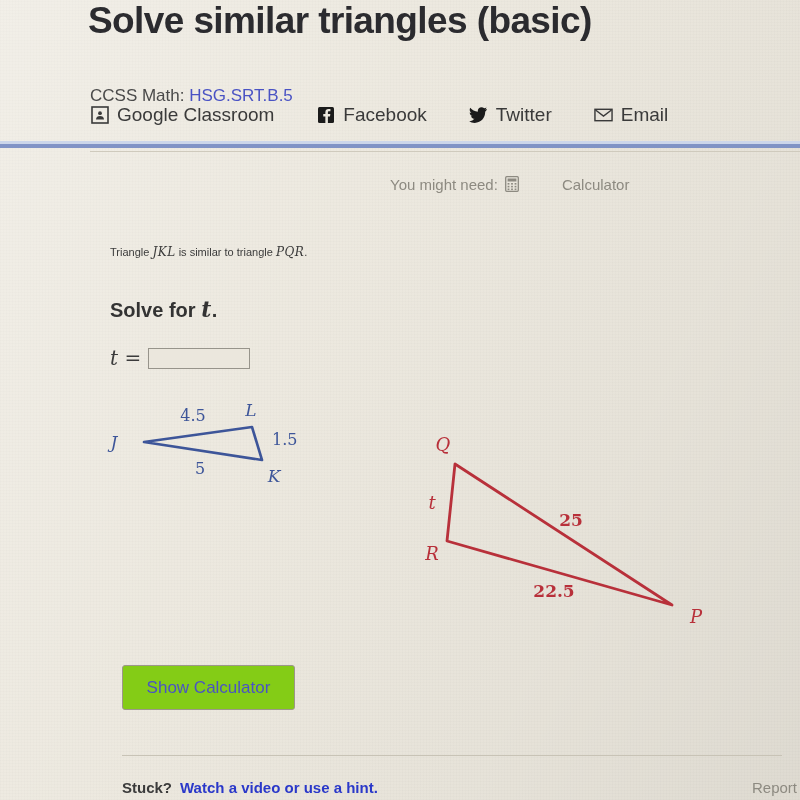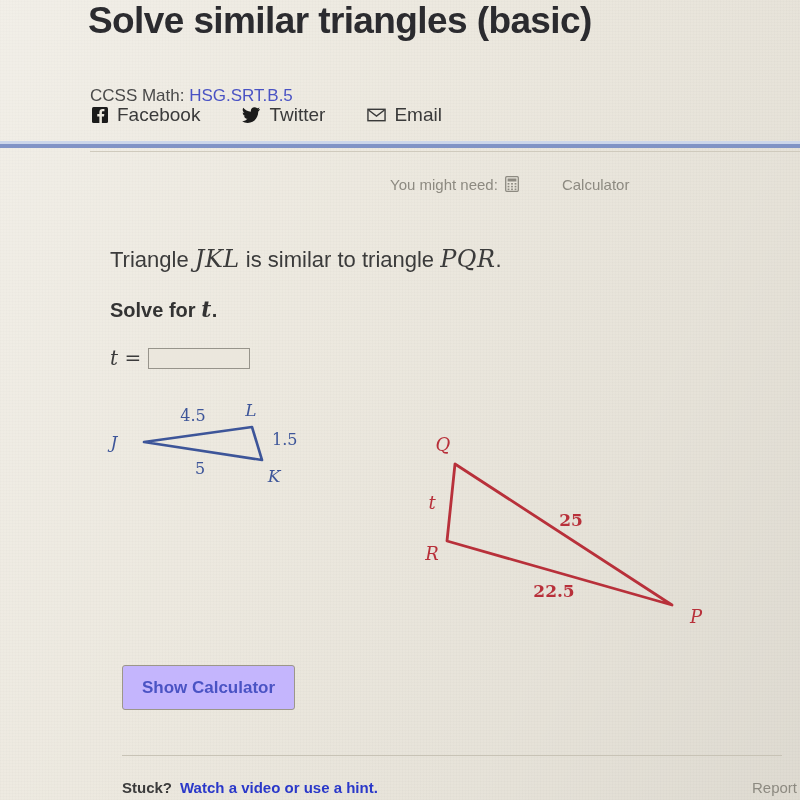--- a/index.html
+++ b/index.html
@@ -129,21 +129,21 @@
   .calc-ico {
     width: 14px; height: 16px;
     display: inline-flex; align-items: center; justify-content: center;
   }
 
   
   #problem-statement {
     position: absolute;
     left: 110px;
     top: 245px;
-    font-size: 22px;
+    font-size: 11px;
     color: #3b3b3b;
     white-space: nowrap;
   }
   #solve-for {
     position: absolute;
     left: 110px;
     top: 297px;
     font-size: 20px;
     font-weight: bold;
     color: #333;
@@ -219,25 +219,25 @@
 
   
   #show-calculator-button {
     position: absolute;
     left: 122px;
     top: 665px;
     width: 173px;
     height: 45px;
     border: 1px solid #9c9789;
     border-radius: 3px;
-    background: #c4b5fd;
+    background: #84cc16;
     color: #4a53c4;
     font-family: "Liberation Sans", sans-serif;
     font-size: 17px;
-    font-weight: bold;
+    font-weight: normal;
     cursor: pointer;
     padding: 0;
   }
 
   
   #footer-rule {
     position: absolute;
     left: 122px;
     top: 755px;
     width: 660px;
@@ -276,20 +276,30 @@
 
 <div id="header-title">Solve similar triangles (basic)</div>
 
 <div id="ccss-line">
   <span class="ccss-label">CCSS Math:</span>
   <span id="ccss-link">HSG.SRT.B.5</span>
 </div>
 
 <div id="share-row">
 
+  <div class="share-item">
+    <span class="share-ico">
+      <svg width="18" height="18" viewBox="0 0 18 18">
+        <rect x="1" y="1" width="16" height="16" fill="none" stroke="#3a3a3a" stroke-width="1.6"></rect>
+        <circle cx="9" cy="7.2" r="1.9" fill="#3a3a3a"></circle>
+        <path d="M5 13.4c0-2.1 1.8-3.3 4-3.3s4 1.2 4 3.3z" fill="#3a3a3a"></path>
+      </svg>
+    </span>
+    <span>Google Classroom</span>
+  </div>
 
   <div class="share-item">
     <span class="share-ico">
       <svg width="18" height="18" viewBox="0 0 18 18">
         <rect x="1" y="1" width="16" height="16" rx="1.5" fill="#1b1b1b"></rect>
         <path d="M10.9 17V10.6h2.1l.32-2.5h-2.42V6.5c0-.72.2-1.2 1.23-1.2h1.3V3.06c-.23-.03-1-.1-1.9-.1-1.88 0-3.17 1.15-3.17 3.27v1.87H6.25v2.5h2.11V17z" fill="#ece8de"></path>
       </svg>
     </span>
     <span>Facebook</span>
   </div>

